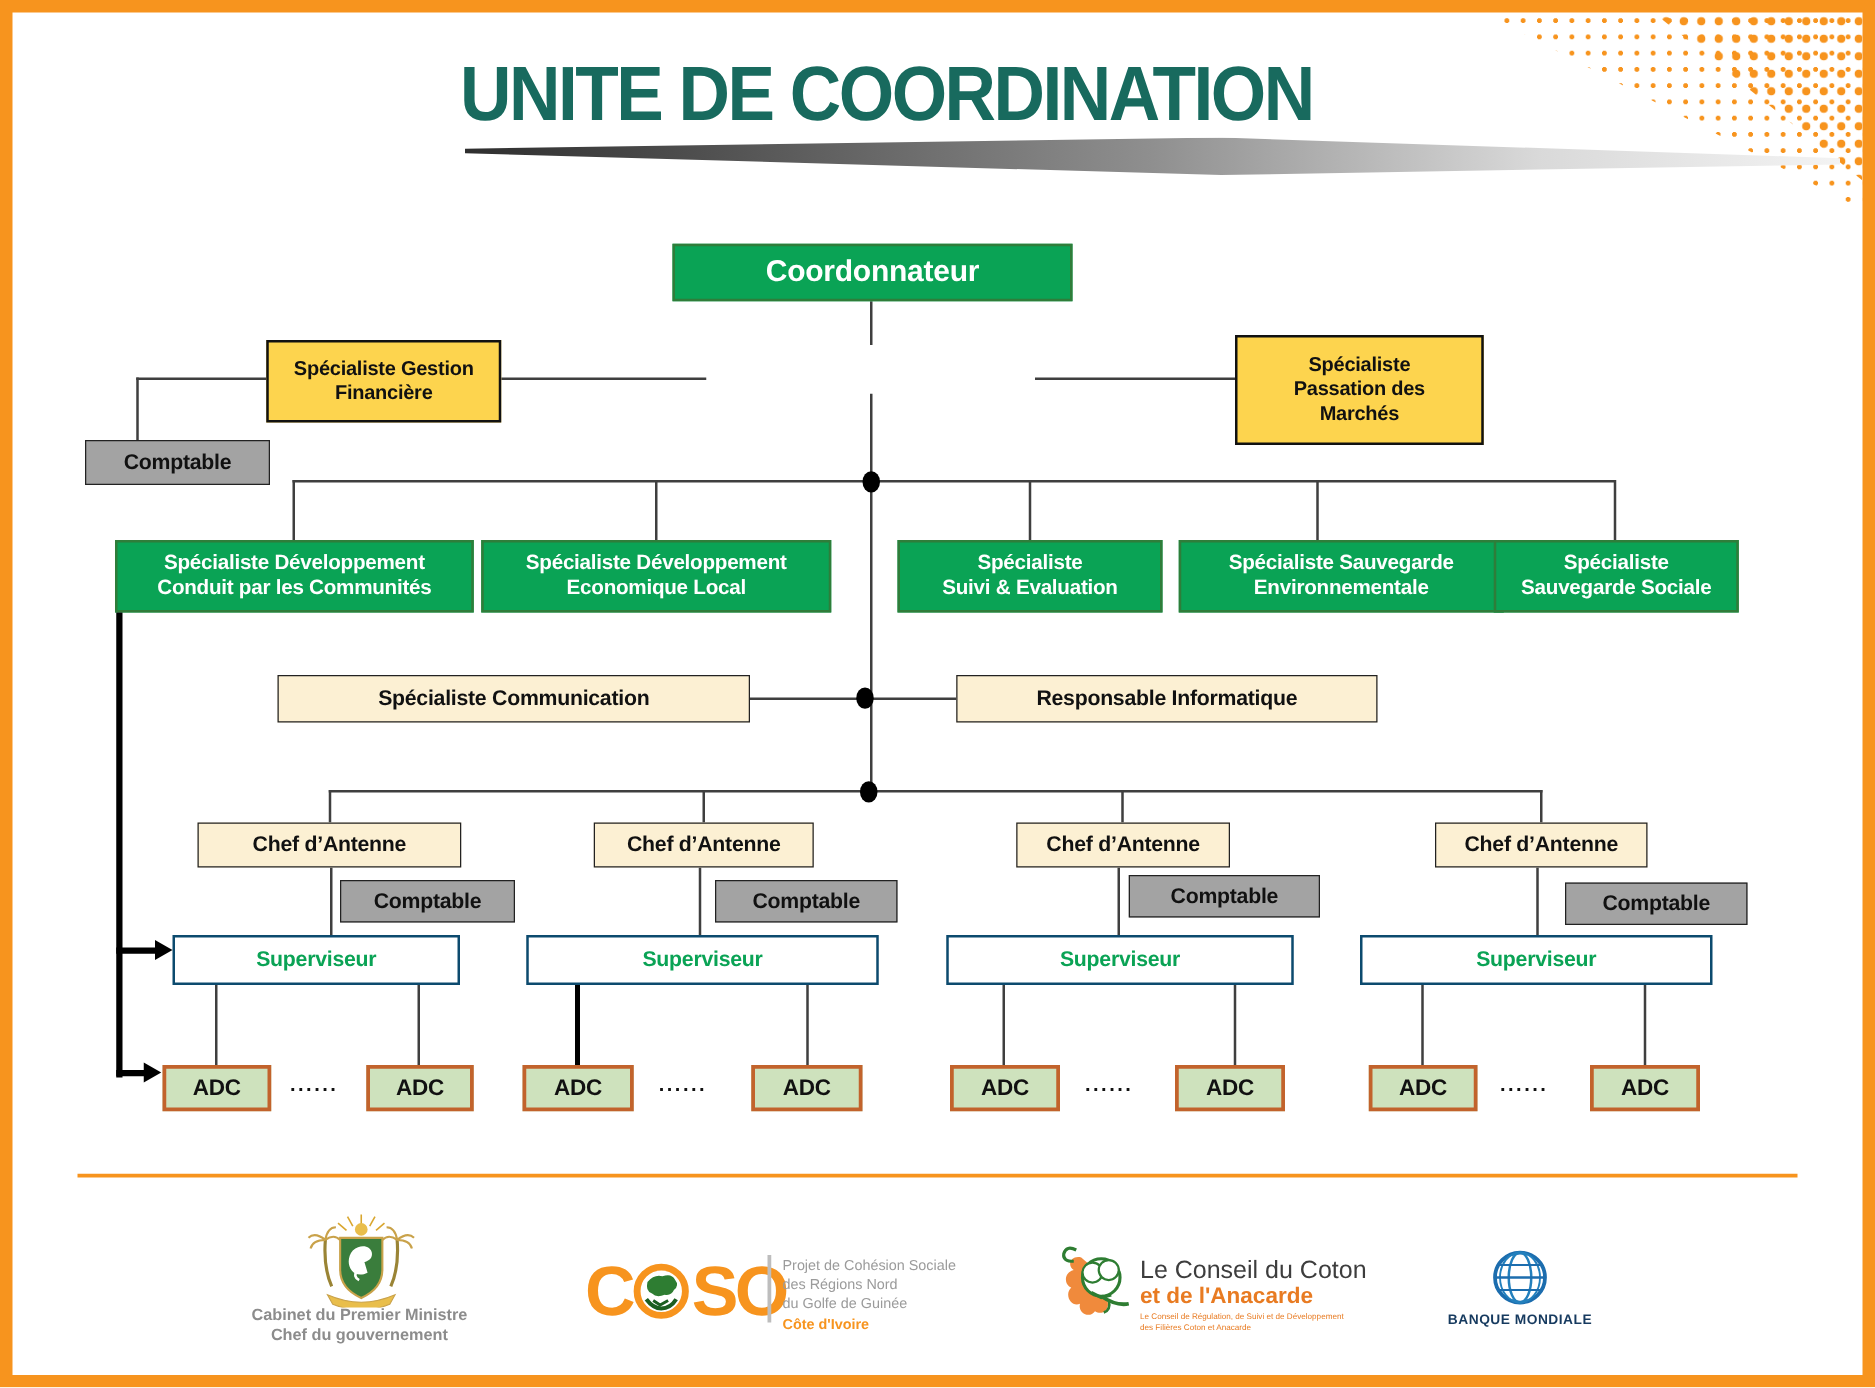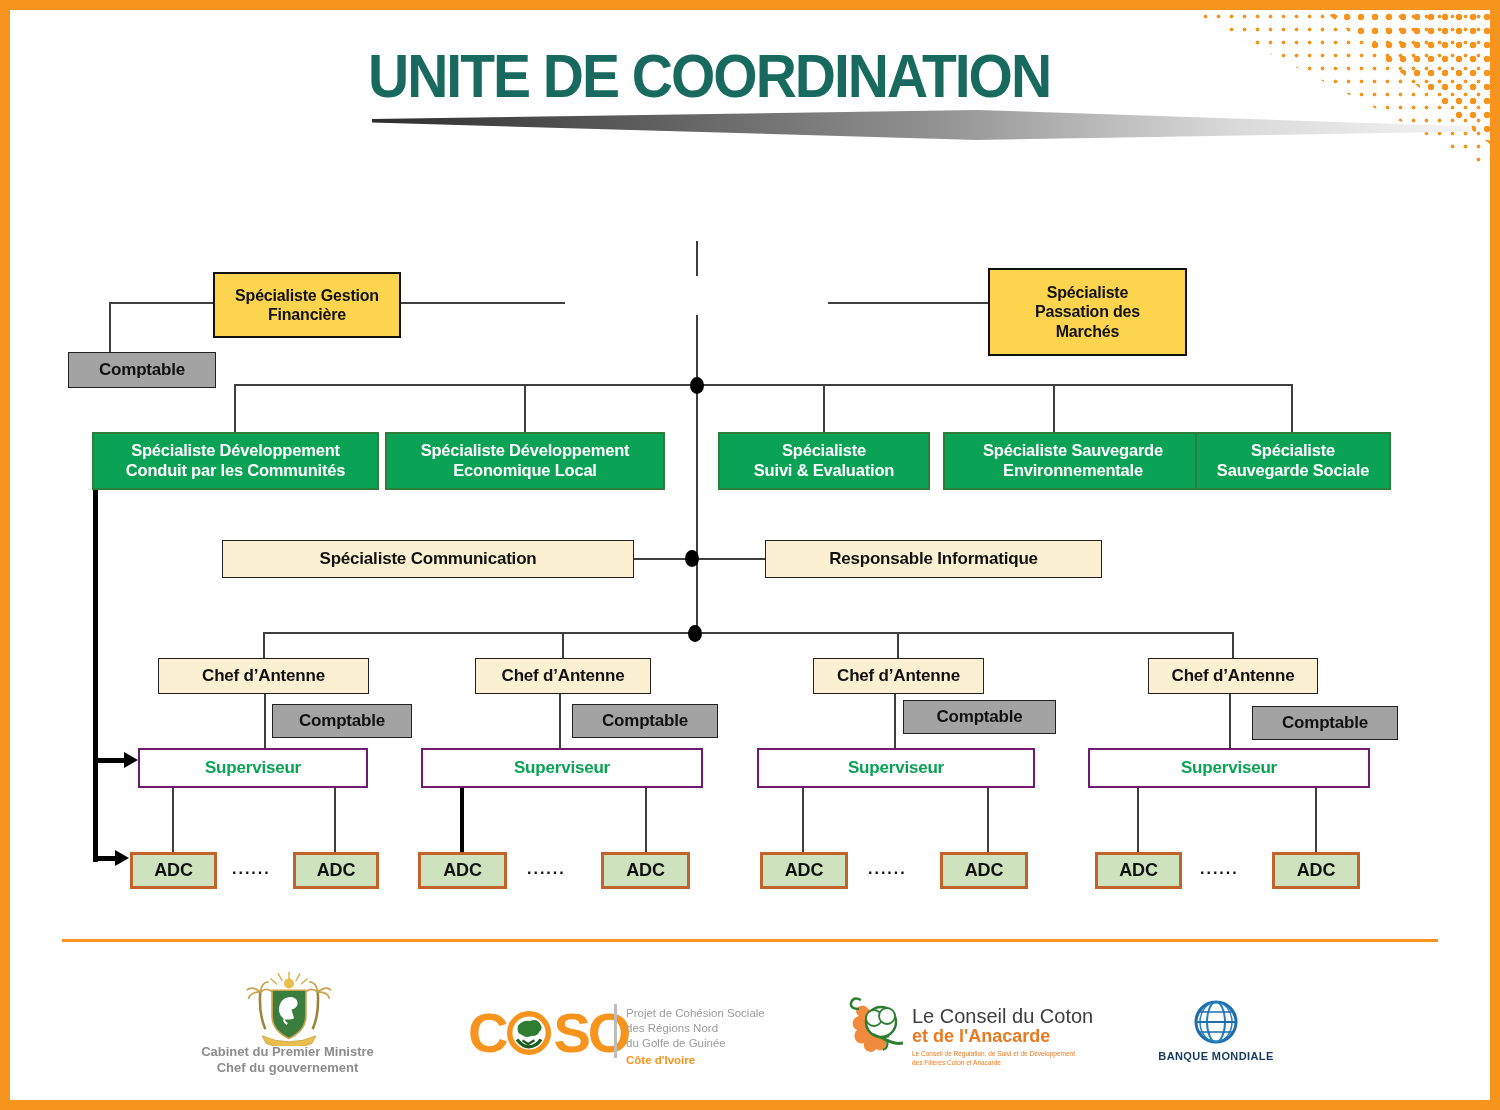--- a/index.html
+++ b/index.html
@@ -26,21 +26,21 @@
 
   
   .node{position:absolute;display:flex;flex-direction:column;align-items:center;justify-content:center;
     text-align:center;font-weight:bold;box-sizing:border-box;line-height:1.2;letter-spacing:-0.2px;
     z-index:3;color:#111;}
   .green{background:#0AA355;color:#fff;border:2px solid #2f7d3a;}
   .yellow{background:#FDD44E;border:2px solid #111;align-items:center;}
   .peach{background:#F8E5D8;border:1.5px solid #222;}
   .cream{background:#FCF0D3;border:1.5px solid #222;}
   .gray{background:#a3a3a3;border:1.5px solid #222;}
-  .whitebox{background:#fff;border:2px solid #701a75;color:#0AA355;}
+  .whitebox{background:#fff;border:2px solid #0c4a6e;color:#0AA355;}
   .adc{background:#CEE2BD;border:3px solid #C2632C;}
 
   .ln{position:absolute;background:#3f3f3f;z-index:2;}
   .jdot{position:absolute;width:14px;height:17px;background:#000;border-radius:50%;z-index:4;}
   .thick{background:#000;z-index:4;}
   .arrowhead{position:absolute;width:0;height:0;border-top:8px solid transparent;
     border-bottom:8px solid transparent;border-left:14px solid #000;z-index:4;}
   .dotsep{position:absolute;font-weight:bold;font-size:16px;letter-spacing:2px;color:#111;z-index:3;}
 
   
@@ -107,20 +107,23 @@
   <div class="jdot" style="left:690px;top:377px;"></div>
   <div class="jdot" style="left:685px;top:550px;"></div>
   <div class="jdot" style="left:688px;top:625px;"></div>
 
   <div class="ln thick" style="left:93px;top:490px;width:5px;height:372px;"></div>
   <div class="ln thick" style="left:93px;top:758px;width:32px;height:5px;"></div>
   <div class="arrowhead" style="left:124px;top:752px;"></div>
   <div class="ln thick" style="left:93px;top:856px;width:23px;height:5px;"></div>
   <div class="arrowhead" style="left:115px;top:850px;"></div>
 
+  <div class="node green" style="left:538px;top:195px;width:320px;height:46px;font-size:24px;">
+    <span>Coordonnateur</span>
+  </div>
 
 
   <div class="node yellow" style="left:213px;top:272px;width:188px;height:66px;font-size:16px;">
     <span>Spécialiste Gestion</span>
     <span>Financière</span>
   </div>
 
   <div class="node yellow" style="left:988px;top:268px;width:199px;height:88px;font-size:16px;">
     <span>Spécialiste</span>
     <span>Passation des</span>
@@ -145,21 +148,21 @@
   </div>
   <div class="node green" style="left:943px;top:432px;width:260px;height:58px;font-size:16.5px;">
     <span>Spécialiste Sauvegarde</span>
     <span>Environnementale</span>
   </div>
   <div class="node green" style="left:1195px;top:432px;width:196px;height:58px;font-size:16.5px;">
     <span>Spécialiste</span>
     <span>Sauvegarde Sociale</span>
   </div>
 
-  <div class="node cream" style="left:222px;top:540px;width:412px;height:38px;font-size:17px;">
+  <div class="node cream" style="left:222px;top:540px;width:378px;height:38px;font-size:17px;">
     <span>Spécialiste Communication</span>
   </div>
   <div class="node cream" style="left:765px;top:540px;width:337px;height:38px;font-size:17px;">
     <span>Responsable Informatique</span>
   </div>
 
   <div class="node cream" style="left:158px;top:658px;width:211px;height:36px;font-size:17px;">
     <span>Chef d’Antenne</span>
   </div>
   <div class="node gray" style="left:272px;top:704px;width:140px;height:34px;font-size:17px;">

